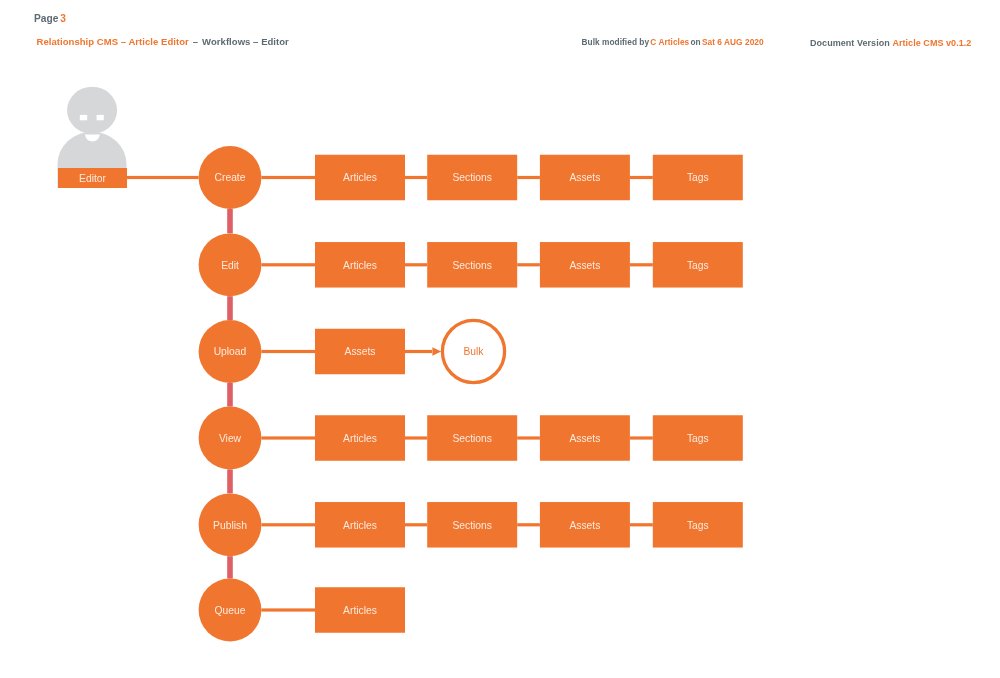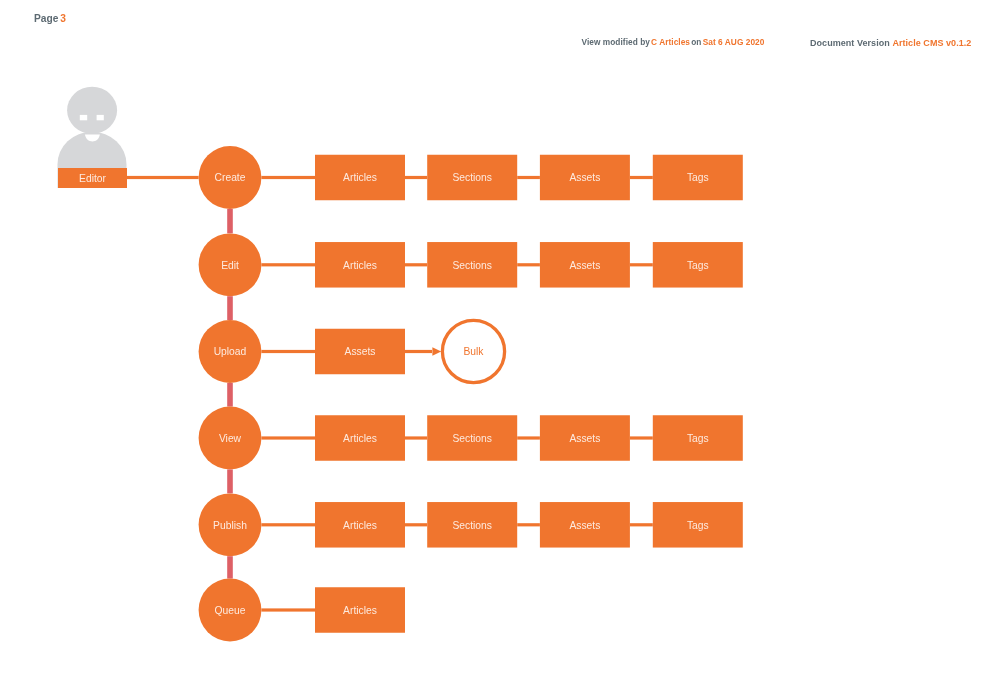--- a/index.html
+++ b/index.html
@@ -31,22 +31,23 @@
 </style>
 </head>
 <body>
 
 <div id="stage">
 
   <div class="hdr hdr-page">
     <span class="c-gray">Page</span><span class="sp0"></span><span class="c-org">3</span>
   </div>
 
+  <div class="hdr hdr-title"><span class="c-org">Relationship CMS – Article Editor</span><span class="sp2"></span><span class="c-gray">–</span><span class="sp2"></span><span class="c-gray">Workflows – Editor</span></div>
 
-  <div class="hdr hdr-mod"><span class="c-gray">View modified by</span><span class="sp"></span><span class="c-org">C Articles</span><span class="sp"></span><span class="c-gray">on</span><span class="sp"></span><span class="c-org">Sat 6 AUG 2020</span></div>
+  <div class="hdr hdr-mod"><span class="c-gray">Bulk modified by</span><span class="sp"></span><span class="c-org">C Articles</span><span class="sp"></span><span class="c-gray">on</span><span class="sp"></span><span class="c-org">Sat 6 AUG 2020</span></div>
 
   <div class="hdr hdr-ver"><span class="c-gray">Document Version</span><span class="sp"></span><span class="c-org">Article CMS v0.1.2</span></div>
 
   <svg id="diagram" viewBox="0 0 1000 678">
       <g>
         <path d="M57.5 188 L57.5 164.2 A34.5 32.4 0 0 1 126.5 164.2 L126.5 188 Z" fill="#d6d7d9"></path>
         <ellipse cx="92.1" cy="110.3" rx="25" ry="23.5" fill="#d6d7d9"></ellipse>
         <path d="M84.9 134.6 L99.9 134.6 C99.0 139.2 96.1 141.5 92.4 141.5 C88.7 141.5 85.8 139.2 84.9 134.6 Z" fill="#ffffff"></path>
         <rect x="79.8" y="114.9" width="7.4" height="5.4" fill="#ffffff"></rect>
         <rect x="96.6" y="114.9" width="7.2" height="5.4" fill="#ffffff"></rect>

